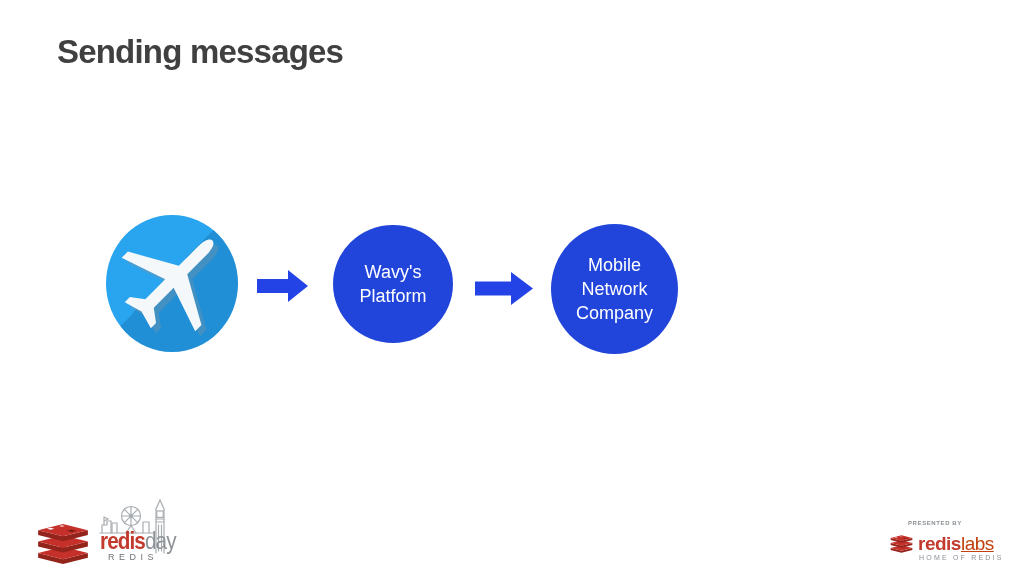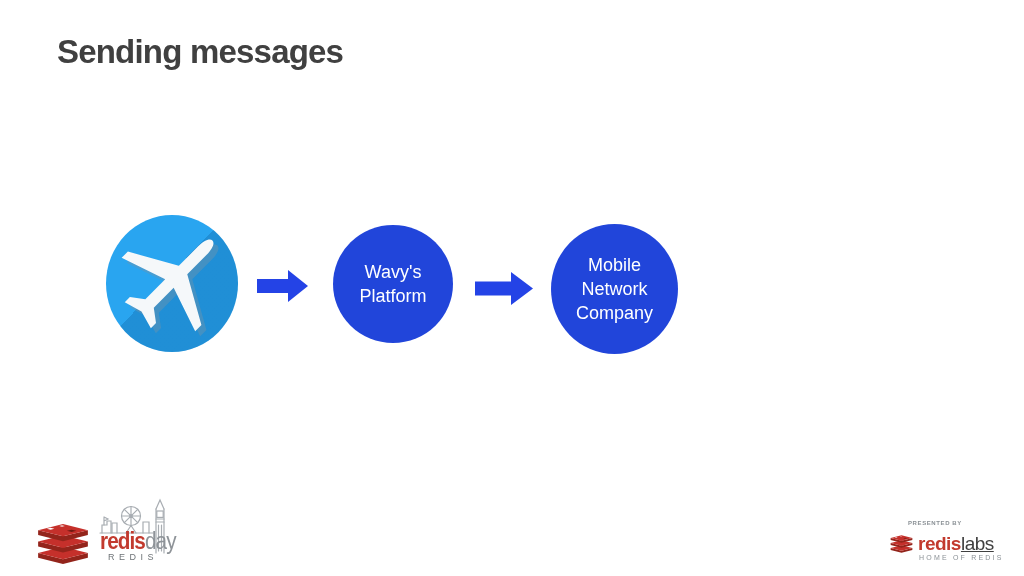--- a/index.html
+++ b/index.html
@@ -42,21 +42,21 @@
   
   .presented-by{
     position:absolute;left:908px;top:520px;font-size:6px;letter-spacing:0.6px;
     color:#8a9095;font-weight:700;
   }
   .redislabs-mark{position:absolute;left:889px;top:533px;width:25px;height:22px;}
   .redislabs-word{
     position:absolute;left:918px;top:534px;font-size:19px;line-height:1;
     letter-spacing:-0.5px;white-space:nowrap;
   }
-  .labs-gray{color:#404040;font-weight:400;text-decoration:underline;}
+  .labs-gray{color:#c2410c;font-weight:400;text-decoration:underline;}
   .home-of-redis{
     position:absolute;left:919px;top:554px;font-size:7px;letter-spacing:2.2px;
     color:#8b9196;white-space:nowrap;
   }
   .hidden-defs{position:absolute;width:0;height:0;}
 </style>
 </head>
 <body>
 
 <svg class="hidden-defs" aria-hidden="true">

